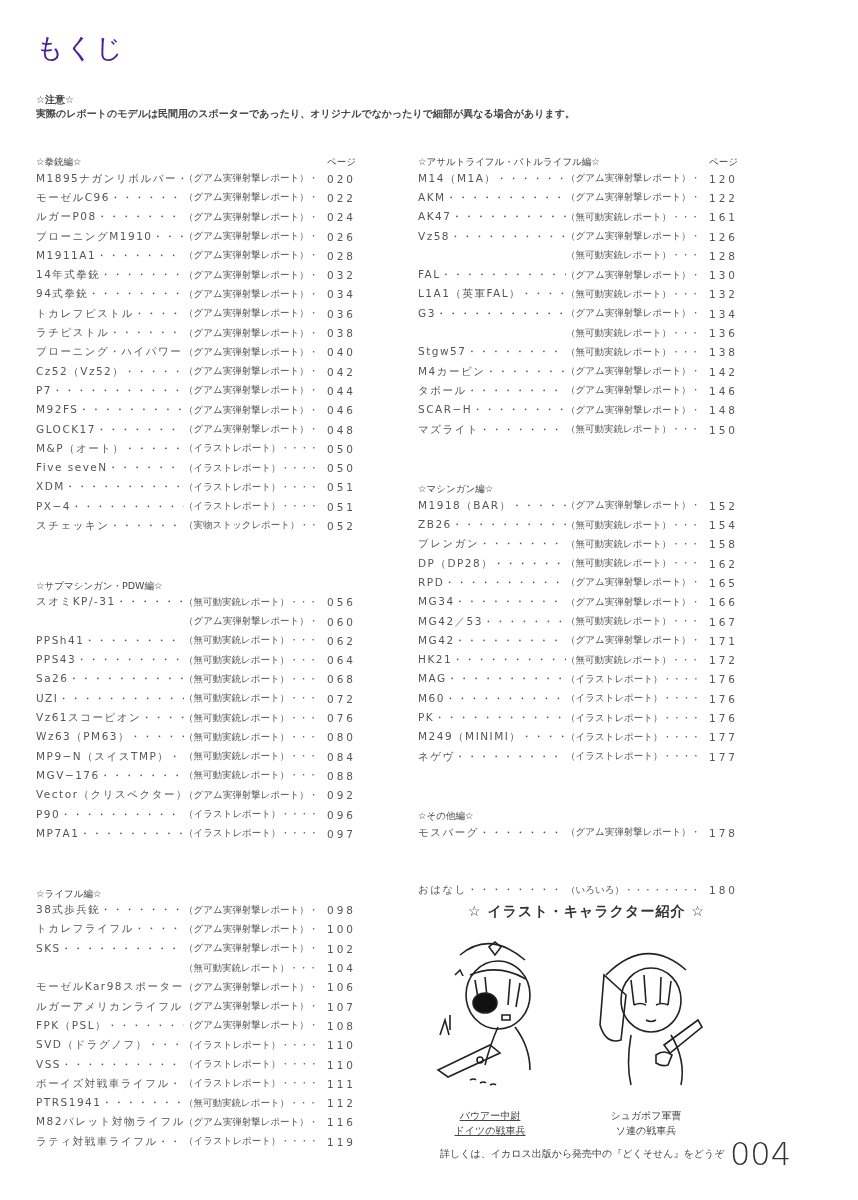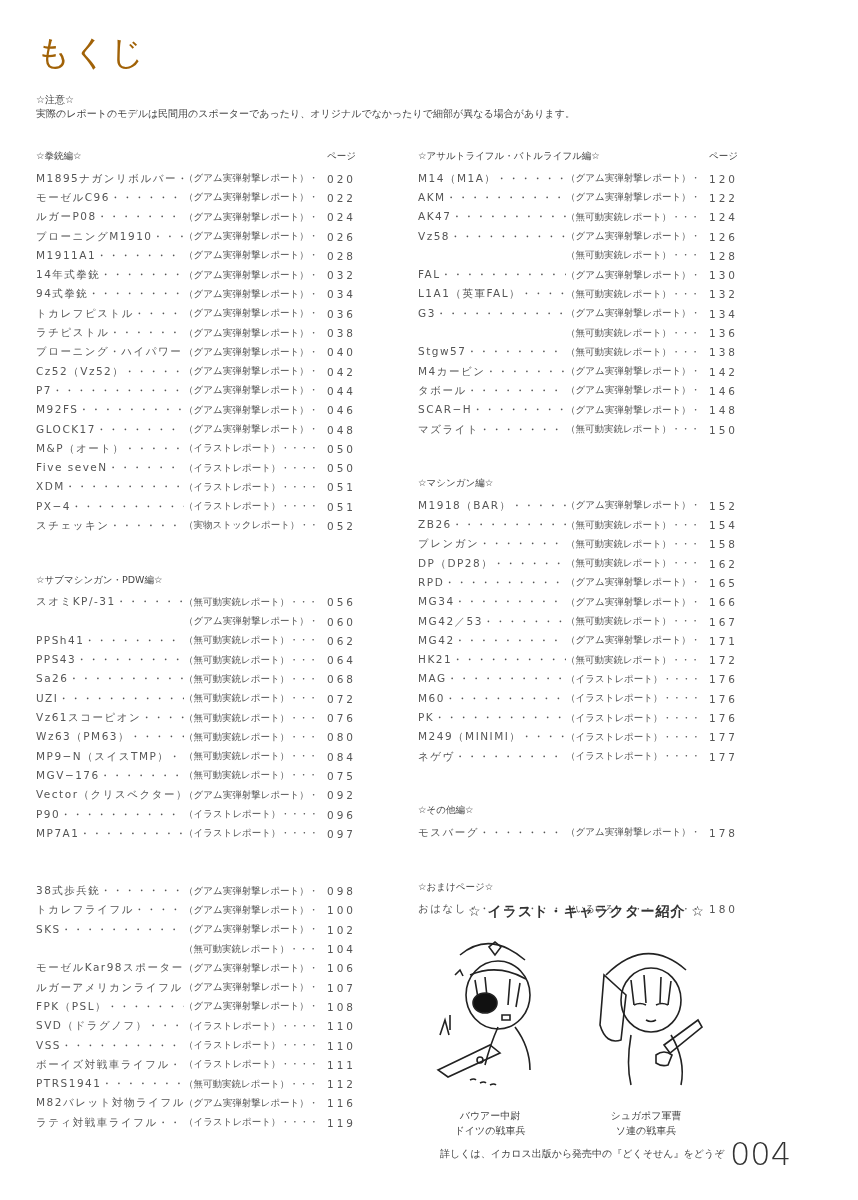--- a/index.html
+++ b/index.html
@@ -1,25 +1,25 @@
 <!DOCTYPE html>
 <html><head>
 <meta charset="utf-8">
 <style>
   html, body { margin:0; padding:0; background:#ffffff; }
   body { width:858px; height:1200px; position:relative; overflow:hidden;
          font-family:"DejaVu Sans", sans-serif; color:#333; }
-  .title { position:absolute; left:36px; top:30px; font-size:34px; font-weight:300;
-           color:#a16207; letter-spacing:2px; }
-  .notice { position:absolute; left:36px; top:93px; font-size:10px; line-height:14px; color:#444; }
+  .title { position:absolute; left:36px; top:30px; font-size:27px; font-weight:300;
+           color:#4c1d95; letter-spacing:2px; }
+  .notice { position:absolute; left:36px; top:93px; font-size:10px; line-height:14px; color:#444;font-weight:bold; }
   .col { position:absolute; top:150px; width:320px; }
   .col.left { left:36px; }
   .col.right { left:418px; }
   .section { margin-bottom:0; }
-  .sec-head { height:19px; font-size:9.5px; color:#444; display:flex; justify-content:space-between; align-items:flex-start; }
+  .sec-head { height:19px; font-size:9.5px; color:#444; display:flex; justify-content:space-between; align-items:flex-end; }
   .row { height:19.3px; font-size:10.5px; color:#555; display:flex; align-items:center; white-space:nowrap; letter-spacing:0.5px; }
   .row .name { width:148px; overflow:hidden; letter-spacing:1.5px; }
   .row .type { width:132px; overflow:hidden; font-size:9.5px; letter-spacing:0; }
   .row .page { width:40px; text-align:right; letter-spacing:3px; }
   .gap { height:38px; }
   .illus-title { position:absolute; left:468px; top:903px; font-size:14px; color:#333; letter-spacing:1px;font-weight:bold; }
   .char { position:absolute; top:935px; width:120px; height:160px; }
   .char svg { width:120px; height:160px; }
   .cap { position:absolute; top:1108px; font-size:10px; line-height:15px; text-align:center; color:#444; width:120px; }
   .footer { position:absolute; left:440px; top:1147px; font-size:10px; color:#444; }
@@ -183,40 +183,43 @@
         <span class="page">080</span>
       </div>
       <div class="row">
         <span class="name">MP9−N（スイスTMP）・・・</span>
         <span class="type">（無可動実銃レポート）・・・・</span>
         <span class="page">084</span>
       </div>
       <div class="row">
         <span class="name">MGV−176・・・・・・・・</span>
         <span class="type">（無可動実銃レポート）・・・・</span>
-        <span class="page">075</span>
+        <span class="page">088</span>
       </div>
       <div class="row">
         <span class="name">Vector（クリスベクター）・</span>
         <span class="type">（グアム実弾射撃レポート）・・</span>
         <span class="page">092</span>
       </div>
       <div class="row">
         <span class="name">P90・・・・・・・・・・・</span>
         <span class="type">（イラストレポート）・・・・・</span>
         <span class="page">096</span>
       </div>
       <div class="row">
         <span class="name">MP7A1・・・・・・・・・・</span>
         <span class="type">（イラストレポート）・・・・・</span>
         <span class="page">097</span>
       </div>
     </div>
     <div class="gap"></div>
     <div class="section">
+      <div class="sec-head">
+        <span>☆ライフル編☆</span>
+      </div>
       <div class="row">
         <span class="name">38式歩兵銃・・・・・・・・・</span>
         <span class="type">（グアム実弾射撃レポート）・・</span>
         <span class="page">098</span>
       </div>
       <div class="row">
         <span class="name">トカレフライフル・・・・・・・</span>
         <span class="type">（グアム実弾射撃レポート）・・</span>
         <span class="page">100</span>
       </div>
@@ -289,21 +292,21 @@
         <span class="page">120</span>
       </div>
       <div class="row">
         <span class="name">AKM・・・・・・・・・・・</span>
         <span class="type">（グアム実弾射撃レポート）・・</span>
         <span class="page">122</span>
       </div>
       <div class="row">
         <span class="name">AK47・・・・・・・・・・・</span>
         <span class="type">（無可動実銃レポート）・・・・</span>
-        <span class="page">124</span>
+        <span class="page">161</span>
       </div>
       <div class="row">
         <span class="name">Vz58・・・・・・・・・・・</span>
         <span class="type">（グアム実弾射撃レポート）・・</span>
         <span class="page">126</span>
       </div>
       <div class="row">
         <span class="name"></span>
         <span class="type">（無可動実銃レポート）・・・・</span>
         <span class="page">128</span>
@@ -436,23 +439,20 @@
         <span>☆その他編☆</span>
       </div>
       <div class="row">
         <span class="name">モスバーグ・・・・・・・・・・</span>
         <span class="type">（グアム実弾射撃レポート）・・</span>
         <span class="page">178</span>
       </div>
     </div>
     <div class="gap"></div>
     <div class="section">
-      <div class="sec-head">
-        <span>☆おまけページ☆</span>
-      </div>
       <div class="row">
         <span class="name">おはなし・・・・・・・・・・・</span>
         <span class="type">（いろいろ）・・・・・・・・・</span>
         <span class="page">180</span>
       </div>
     </div>
   </div>
 
 <div class="illus-title">☆ イラスト・キャラクター紹介 ☆</div>
 
@@ -479,21 +479,21 @@
     <ellipse cx="65" cy="65" rx="30" ry="32"></ellipse>
     <path d="M45 45 L48 70 M58 40 L60 68 M75 42 L74 68 M85 46 L82 70"></path>
     <path d="M48 70 q6 -3 12 0 M70 70 q6 -3 12 0"></path>
     <path d="M60 85 q5 3 10 0"></path>
     <path d="M45 100 Q40 130 45 150 M85 100 Q100 125 95 150"></path>
     <path d="M78 110 L112 85 L116 92 L84 118 z"></path>
     <path d="M70 120 q8 -6 16 0 l-4 10 q-6 2 -12 -2 z"></path>
   </svg>
 </div>
 
-<div class="cap" style="left:430px;">
+<div class="cap" style="left:430px;text-decoration:underline;">
   <div>バウアー中尉</div>
   <div>ドイツの戦車兵</div>
 </div>
 <div class="cap" style="left:586px;">
   <div>シュガポフ軍曹</div>
   <div>ソ連の戦車兵</div>
 </div>
 
 <div class="footer">詳しくは、イカロス出版から発売中の『どくそせん』をどうぞ</div>
 <div class="pageno">004</div>

